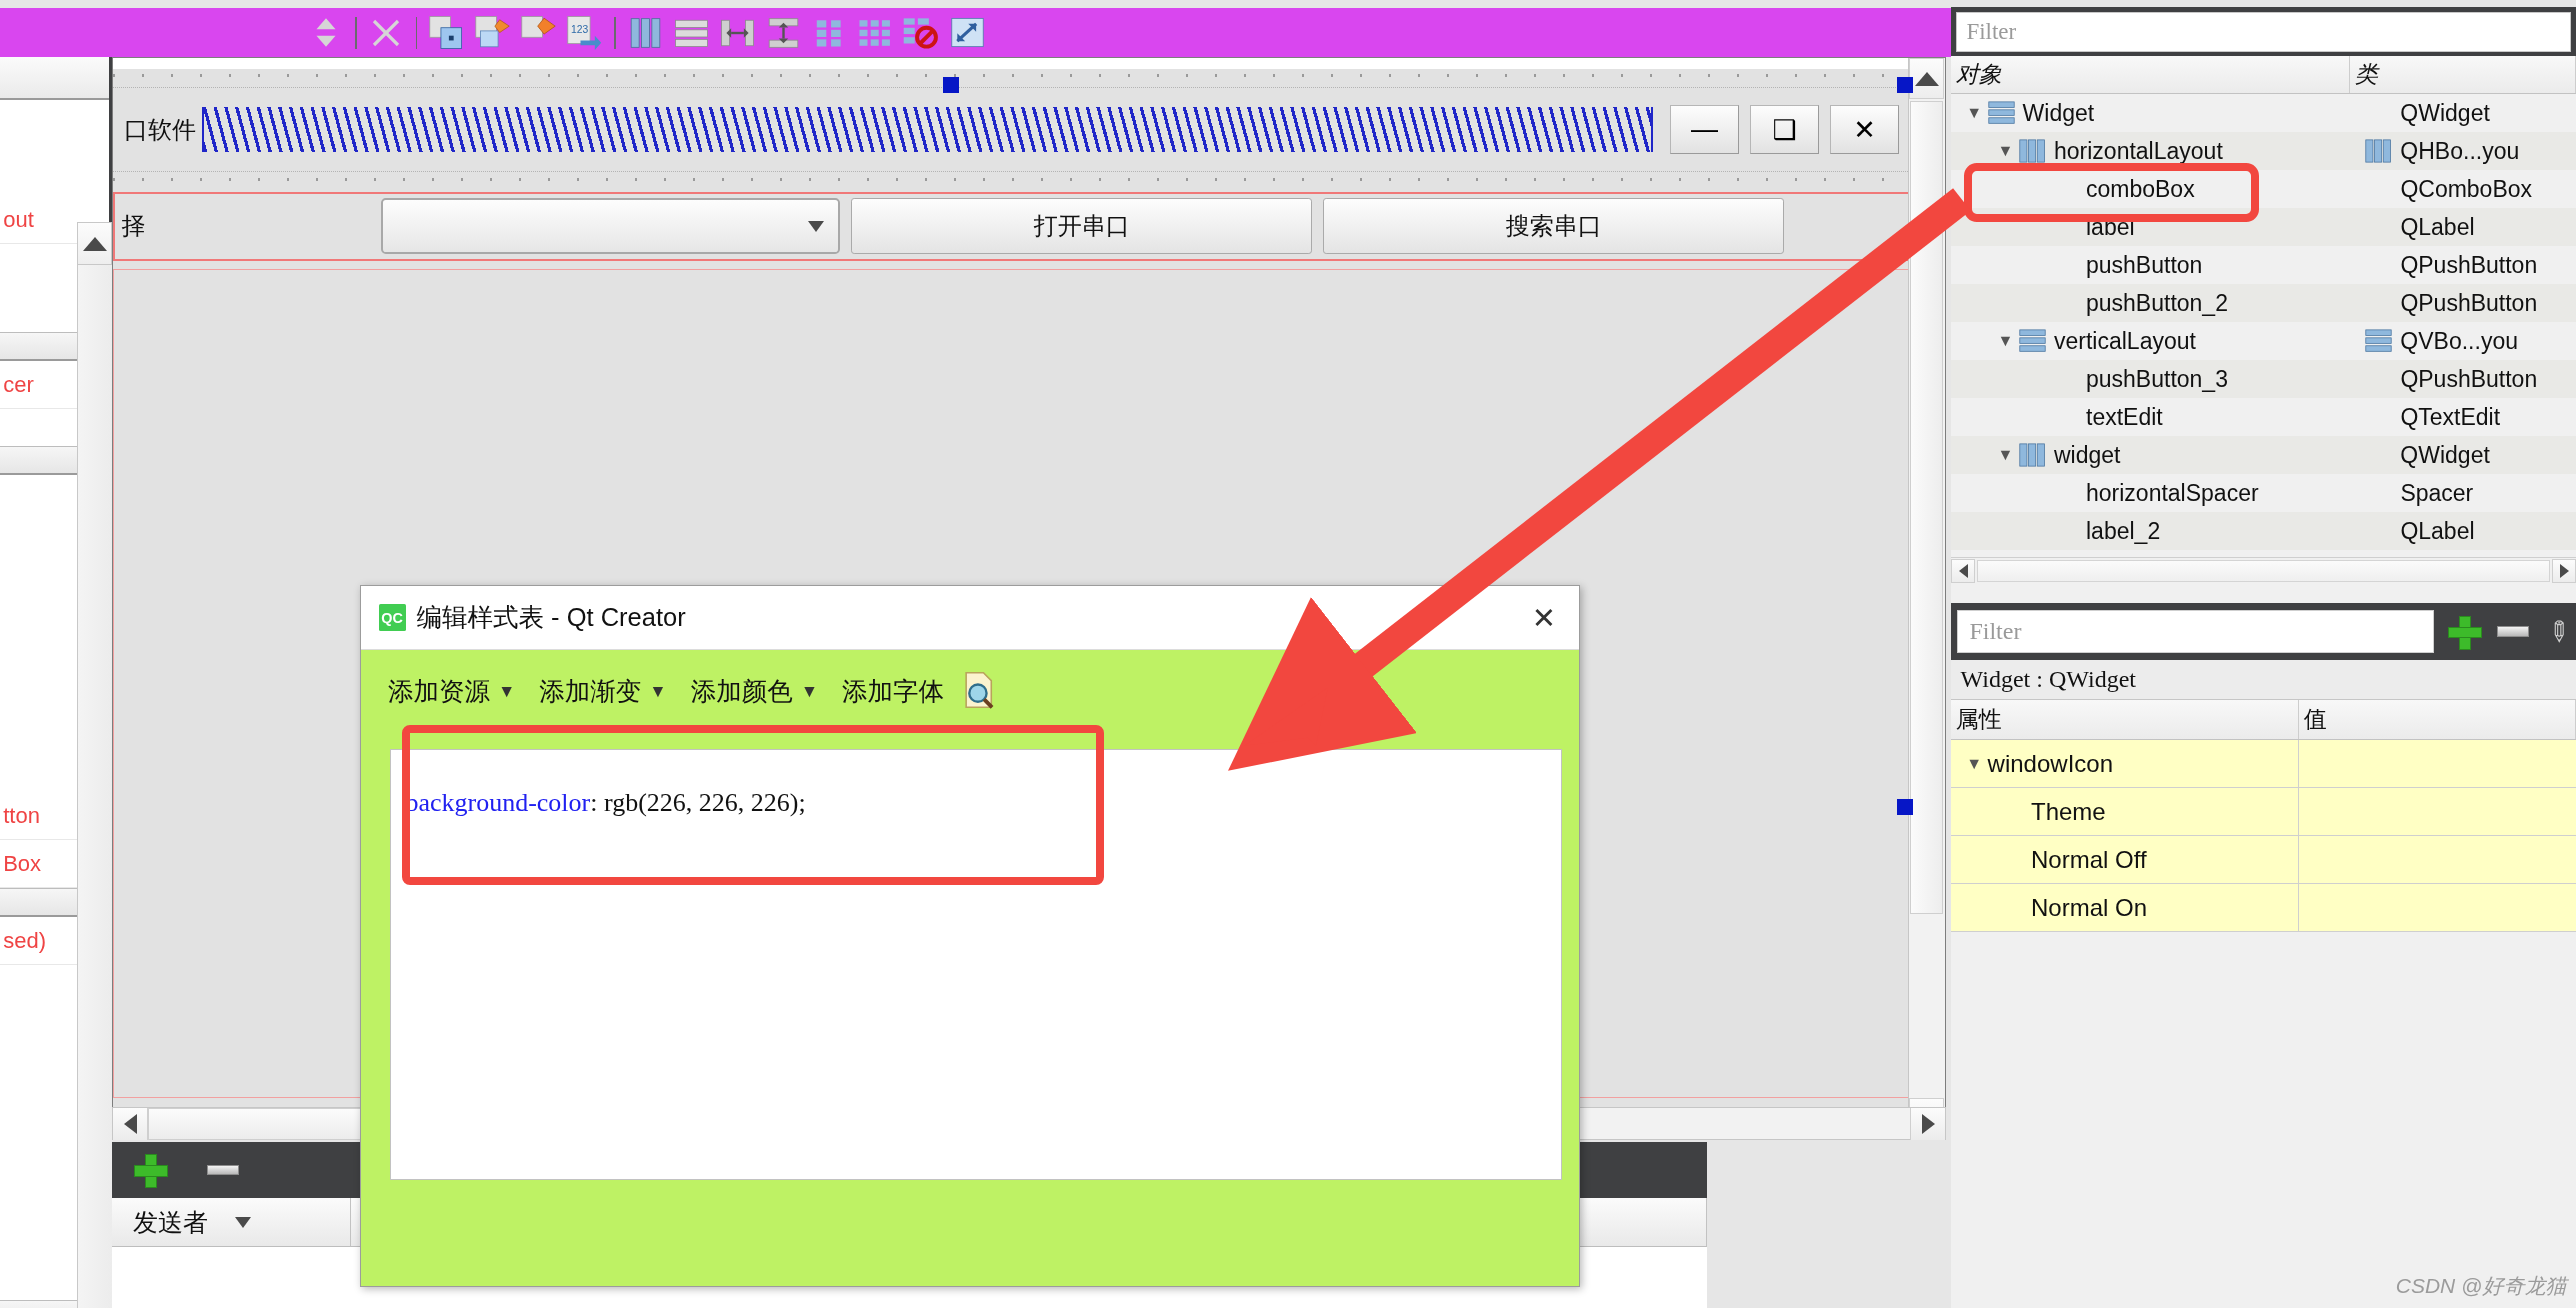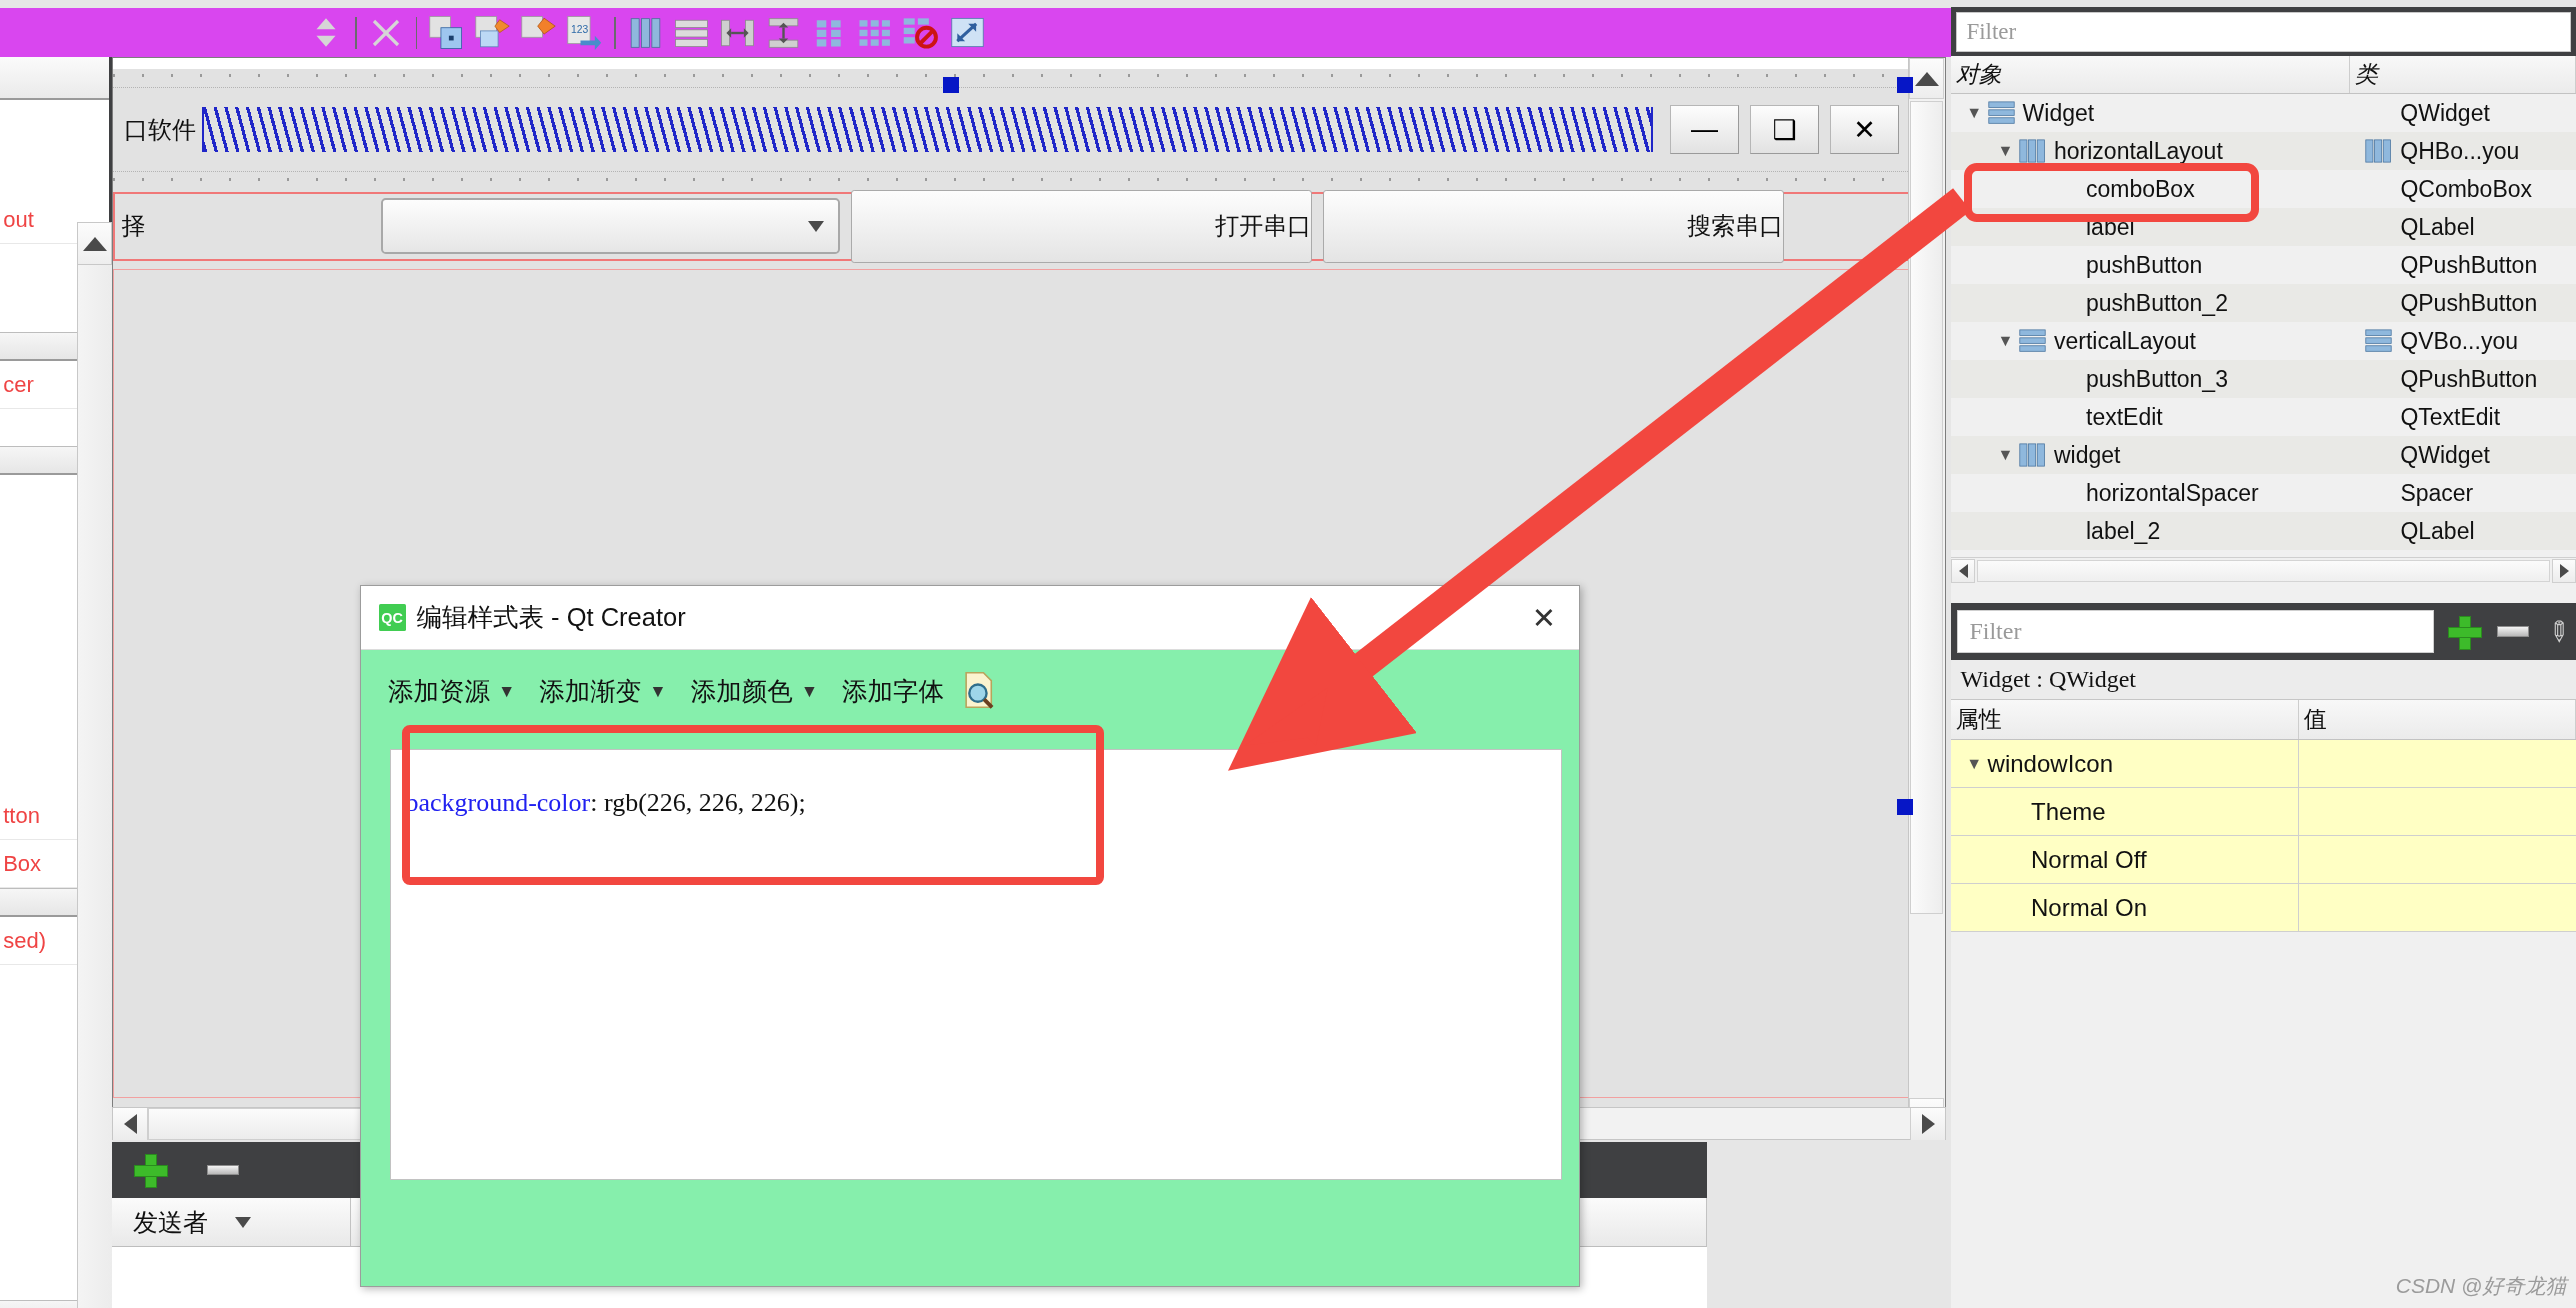--- a/index.html
+++ b/index.html
@@ -95,24 +95,24 @@
   }
   .lbl-left { font-size: 24px; color: #111; width: 263px; padding-left: 3.2px; }
   .combo {
     width: 459px; height: 56px;
     background: linear-gradient(#fdfdfd,#e6e6e6);
     border: 2.4px solid #a8a8a8; border-radius: 4.8px;
     display: flex; align-items: center; justify-content: flex-end;
     padding-right: 14.4px; font-size: 21px;
   }
   .ctrl-btn {
-    height: 73px; margin-left: 11px;
+    height: 56px; margin-left: 11px;
     background: linear-gradient(#fdfdfd,#e4e4e4);
     border: 1.6px solid #aaa; border-radius: 3.2px;
-    display: flex; align-items: center; justify-content: flex-end;
+    display: flex; align-items: center; justify-content: center;
     font-size: 24px; color: #111;
   }
   .big-panel {
     margin-top: 8px; border: 1.6px solid #f2a0a0; height: 829px;
     background: #e2e2e2;
   }
 
   
   .handle { position: absolute; width: 16px; height: 16px; background: #0616c6; }
 
@@ -189,21 +189,21 @@
   .prop-head { display: flex; height: 40px; background: linear-gradient(#f8f8f8,#ebebeb);
     border-bottom: 1.6px solid #c2c2c2; }
   .prow { display: flex; height: 48px; align-items: center; background: #ffffc4;
           border-bottom: 1.6px solid #cfcfcf; font-size: 24px; color: #111; }
   .prow .pname { width: 348px; display: flex; align-items: center; border-right: 1.6px solid #cfcfcf; height: 100%; }
   .prow .pval { flex: 1; }
 
   
   .dialog {
     position: absolute; left: 360px; top: 585px; width: 1220px; height: 702px;
-    background: #86efac; border: 1.6px solid #9c9c9c;
+    background: #bef264; border: 1.6px solid #9c9c9c;
     box-shadow: 2.4px 2.4px 8px rgba(0,0,0,.28);
   }
   .dlg-title {
     height: 64px; background: #fff; display: flex; align-items: center;
     padding: 0 17.5px; border-bottom: 0.8px solid #dcdcdc;
   }
   .qc-badge {
     width: 27px; height: 27px; background: #41cd52; color: #fff;
     font-size: 14.4px; font-weight: bold; display: flex; align-items: center;
     justify-content: center; margin-right: 11px; border-radius: 1.6px;

